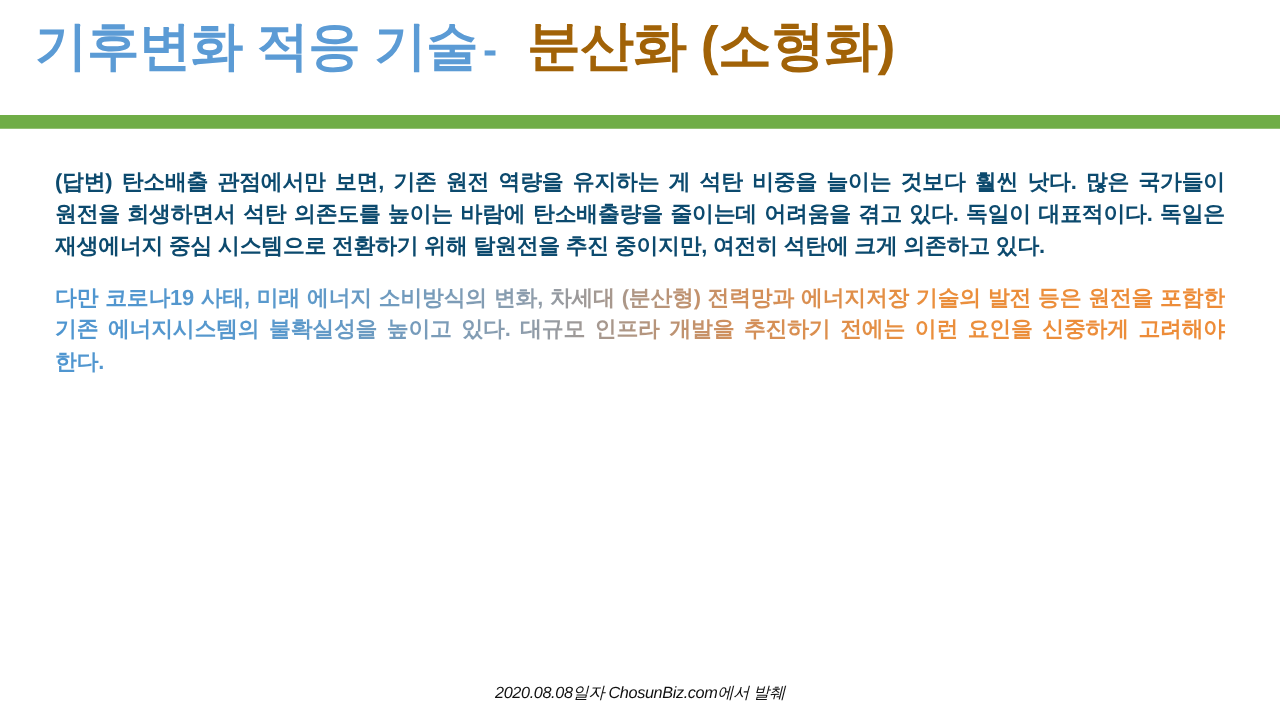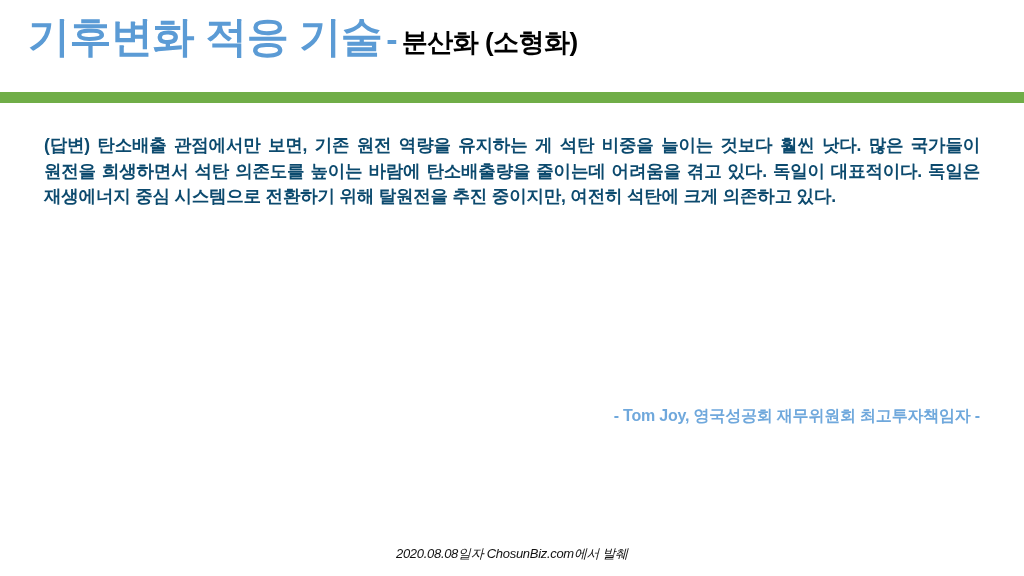--- a/index.html
+++ b/index.html
@@ -47,25 +47,26 @@
     vertical-align: baseline;
   }
   .title-sep {
     font-size: 34px;
     font-weight: bold;
     color: #5B9BD5;
     padding: 0 4px;
     vertical-align: baseline;
   }
   .title-sub {
-    font-size: 26px;
+    font-size: 43px;
     font-weight: bold;
-    color: #000000;
+    color: #a16207;
     letter-spacing: -0.5px;
     vertical-align: baseline;
+    margin-left: 20px;
   }
   .header-rule {
     position: absolute;
     left: 0;
     top: 92px;
     width: 1024px;
     height: 11px;
     background: #70AD47;
   }
 
@@ -155,19 +156,19 @@
     <div class="title-line">
       <span class="title-main">기후변화 적응 기술</span><span class="title-sep">-</span><span class="title-sub">분산화 (소형화)</span>
     </div>
   </div>
   <div class="header-rule"></div>
 
   <div class="content">
 
     <p class="para solid-blue">(답변) 탄소배출 관점에서만 보면, 기존 원전 역량을 유지하는 게 석탄 비중을 늘이는 것보다 훨씬 낫다. 많은 국가들이 원전을 희생하면서 석탄 의존도를 높이는 바람에 탄소배출량을 줄이는데 어려움을 겪고 있다. 독일이 대표적이다. 독일은 재생에너지 중심 시스템으로 전환하기 위해 탈원전을 추진 중이지만, 여전히 석탄에 크게 의존하고 있다.</p>
 
+    <p class="para grad-c">다만 코로나19 사태, 미래 에너지 소비방식의 변화, 차세대 (분산형) 전력망과 에너지저장 기술의 발전 등은 원전을 포함한 기존 에너지시스템의 불확실성을 높이고 있다. 대규모 인프라 개발을 추진하기 전에는 이런 요인을 신중하게 고려해야 한다.</p>
   </div>
 
-  <div class="attribution">- Tom Joy, 영국성공회 재무위원회 최고투자책임자 -</div>
 
   <div class="footer">2020.08.08일자 ChosunBiz.com에서 발췌</div>
 
 </div>
 
 </body></html>

